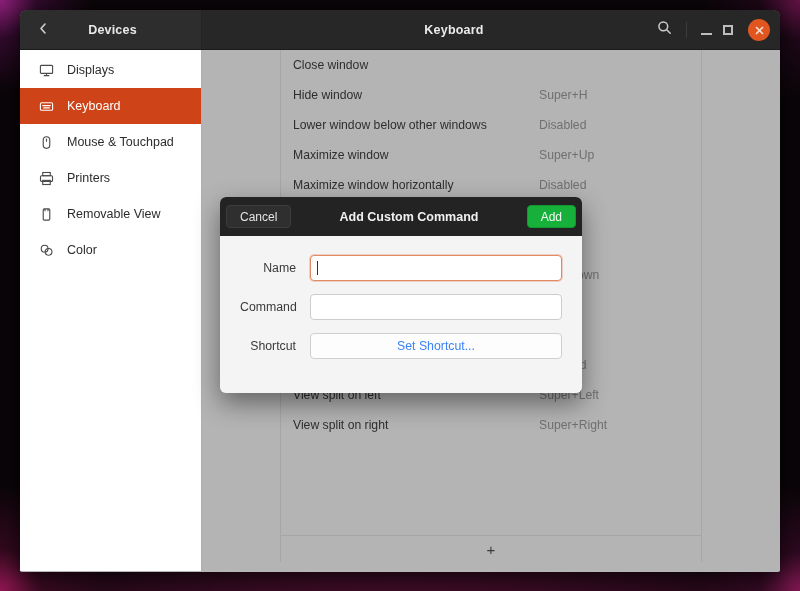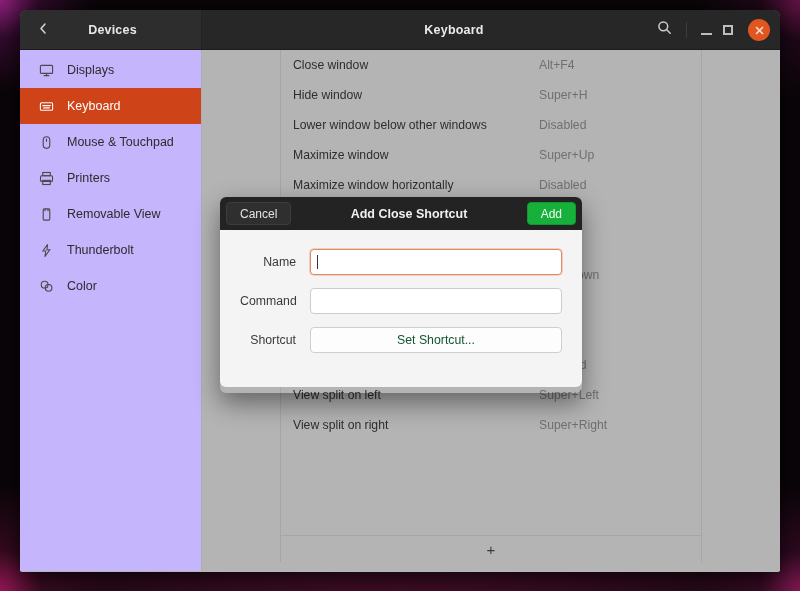--- a/index.html
+++ b/index.html
@@ -127,21 +127,21 @@
   
   #body {
     display: flex;
     height: 521px;
   }
 
   
   #sidebar {
     width: 182px;
     min-width: 182px;
-    background: #c4b5fd;
+    background: #ffffff;
     border-right: 1px solid #aeaeae;
     padding-top: 2px;
   }
   .side-item {
     height: 36px;
     display: flex;
     align-items: center;
     padding-left: 18px;
     cursor: pointer;
     color: #2c2c2c;
@@ -227,21 +227,21 @@
   #dialog {
     position: absolute;
     left: 200px;
     top: 187px;
     width: 362px;
     border-radius: 6px;
     overflow: hidden;
     background: #f4f4f4;
   }
   #dlg-header {
-    height: 33px;
+    height: 39px;
     background: #232323;
     display: flex;
     align-items: center;
     padding: 0 6px;
   }
   .dlg-btn {
     height: 23px;
     padding: 0 13px;
     display: flex;
     align-items: center;
@@ -310,21 +310,21 @@
   .fbutton {
     flex: 1;
     height: 26px;
     background: #fdfdfd;
     border: 1px solid #cfcfcf;
     border-radius: 4px;
     display: flex;
     align-items: center;
     justify-content: center;
     font-size: 12.3px;
-    color: #14532d;
+    color: #3b82f6;
     cursor: pointer;
   }
 </style>
 </head>
 <body>
 
 <div id="desktop"></div>
 
 <div id="window">
 
@@ -423,46 +423,37 @@
         <span class="s-ico">
           <svg width="15" height="15" viewBox="0 0 16 16" stroke-width="1.2">
             <rect x="4.5" y="2" width="7" height="12" rx="1.2"></rect>
             <line x1="6.4" y1="2" x2="6.4" y2="4.4"></line>
             <line x1="9.6" y1="2" x2="9.6" y2="4.4"></line>
           </svg>
         </span>
         <span>Removable View</span>
       </div>
 
-      <div class="side-item">
-        <span class="s-ico">
-          <svg width="15" height="15" viewBox="0 0 16 16" stroke-width="1.1" fill="#4a4a4a" stroke="none">
-            <path d="M9.2 1.5 L4.2 8.6 L7.2 8.6 L6.3 14.5 L11.6 7.1 L8.5 7.1 Z"></path>
-          </svg>
-        </span>
-        <span>Thunderbolt</span>
-      </div>
 
       <div class="side-item">
         <span class="s-ico">
           <svg width="15" height="15" viewBox="0 0 16 16" stroke-width="1.2">
             <circle cx="6" cy="6" r="3.6"></circle>
             <circle cx="10.2" cy="9.4" r="3.6"></circle>
           </svg>
         </span>
         <span>Color</span>
       </div>
     </div>
 
     <div id="content">
       <div id="list-panel">
 
         <div class="sc-row">
           <span class="sc-name">Close window</span>
-          <span class="sc-key">Alt+F4</span>
         </div>
         <div class="sc-row">
           <span class="sc-name">Hide window</span>
           <span class="sc-key">Super+H</span>
         </div>
         <div class="sc-row">
           <span class="sc-name">Lower window below other windows</span>
           <span class="sc-key">Disabled</span>
         </div>
         <div class="sc-row">
@@ -507,21 +498,21 @@
       </div>
     </div>
   </div>
 
   <div id="dialog-shadow"></div>
 
   <div id="dialog">
 
     <div id="dlg-header">
       <div class="dlg-btn dlg-cancel">Cancel</div>
-      <div id="dlg-title">Add Close Shortcut</div>
+      <div id="dlg-title">Add Custom Command</div>
       <div class="dlg-btn dlg-add">Add</div>
     </div>
 
     <div id="dlg-form">
 
       <div class="frow">
         <div class="flabel">Name</div>
         <div class="finput focused">
           <span class="caret"></span>
           <span></span>

